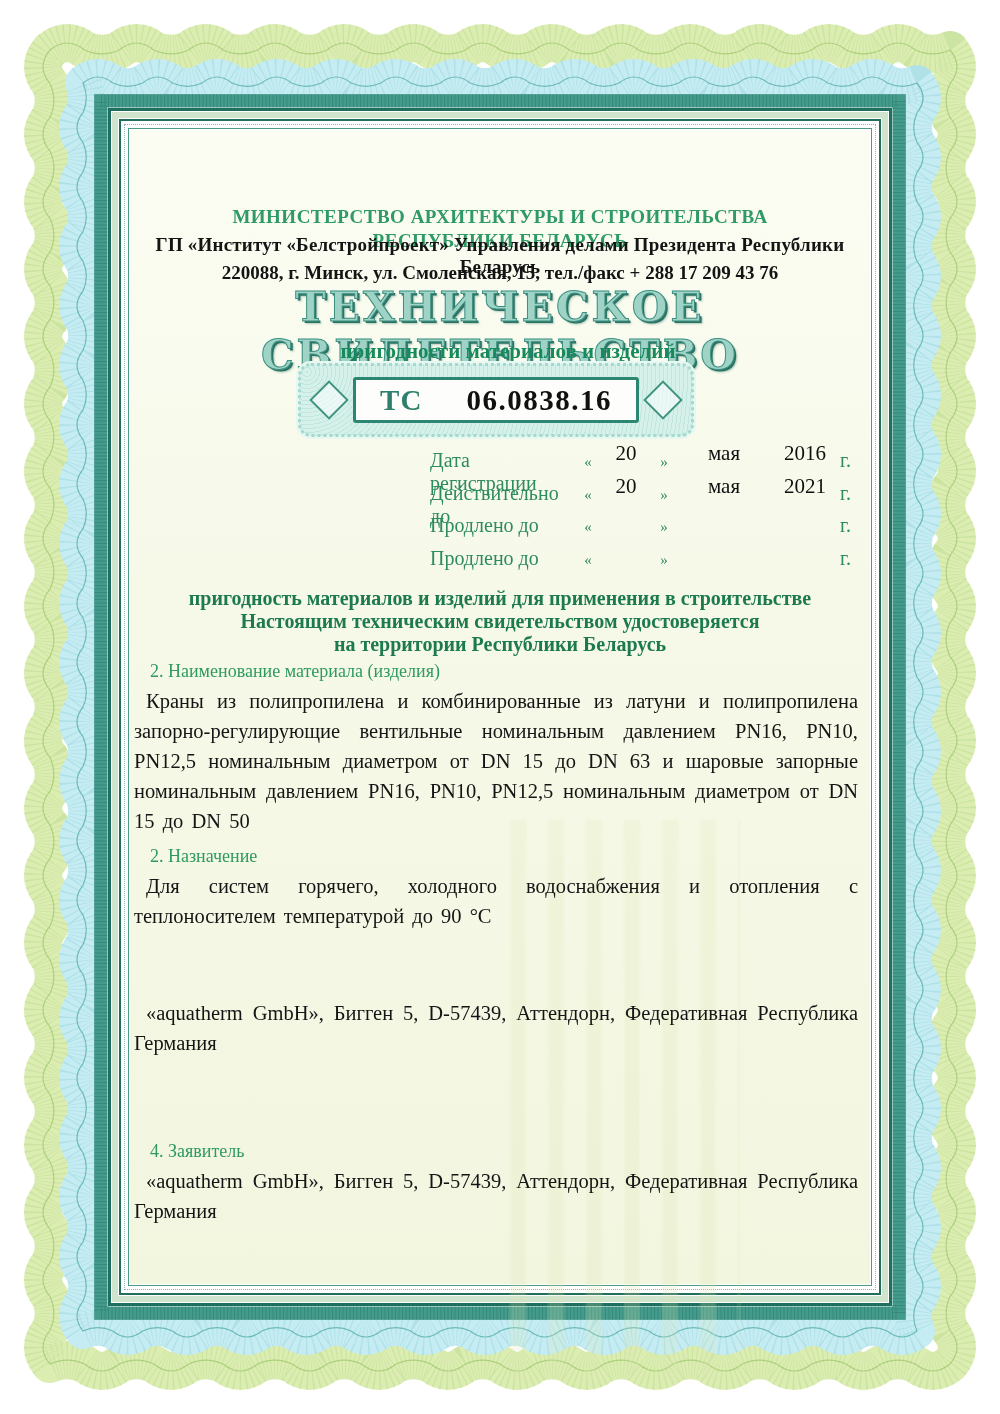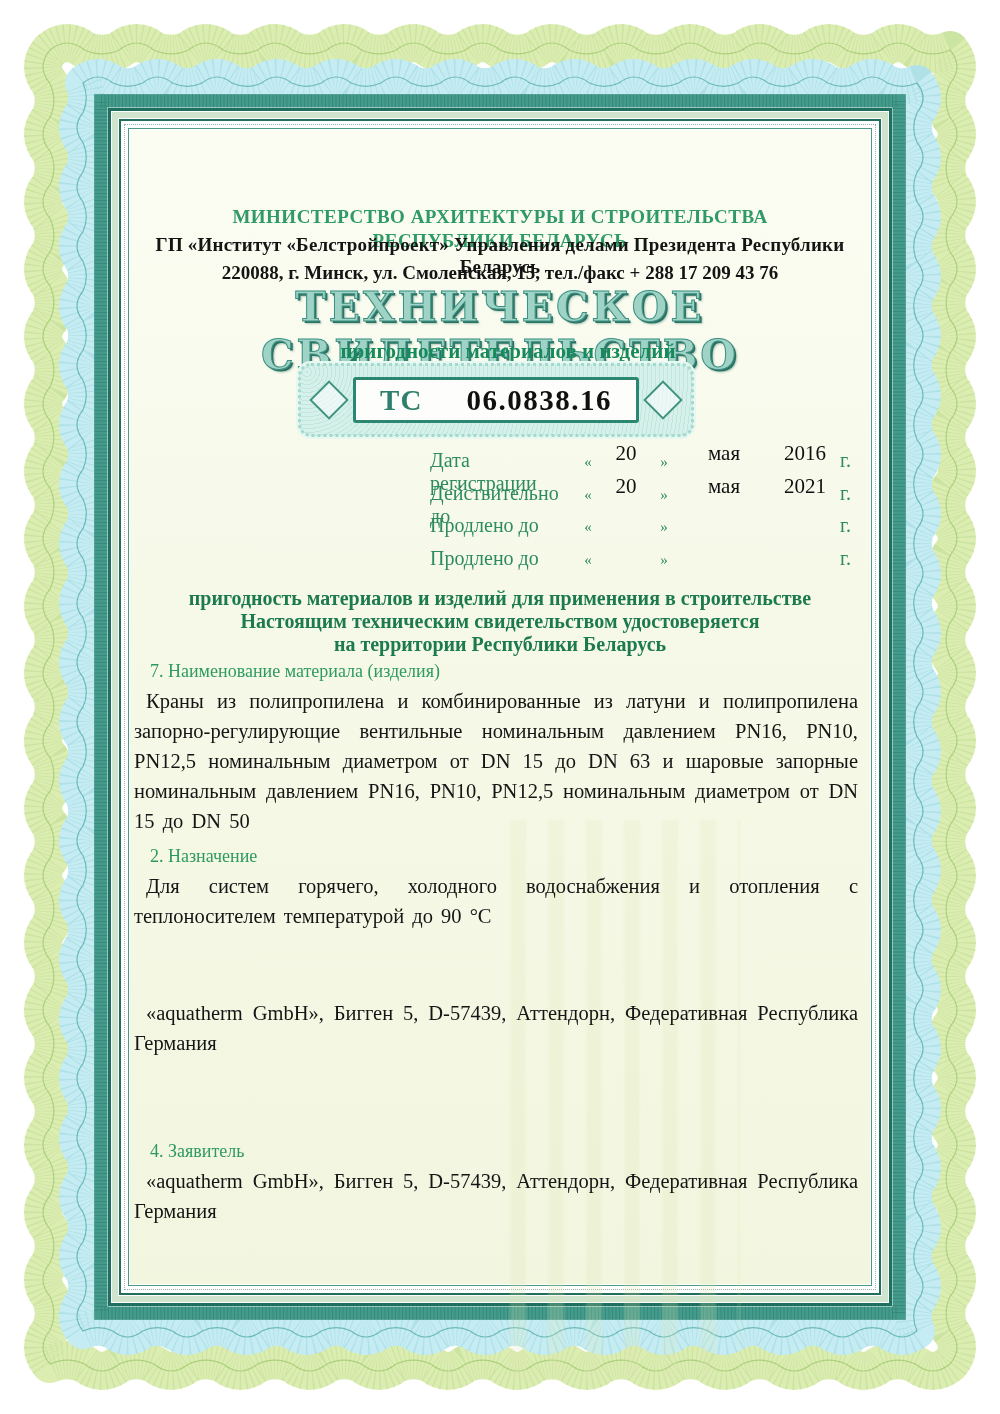--- a/index.html
+++ b/index.html
@@ -132,21 +132,21 @@
       </div>
     </div>
 
     <div class="statement">
       <div>пригодность материалов и изделий для применения в строительстве</div>
       <div>Настоящим техническим свидетельством удостоверяется</div>
       <div>на территории Республики Беларусь</div>
     </div>
 
     <div class="section s1">
-      <div class="sec-label">7. Наименование материала (изделия)</div>
+      <div class="sec-label">2. Наименование материала (изделия)</div>
       <p class="sec-body">Краны из полипропилена и комбинированные из латуни и полипропилена запорно-регулирующие вентильные номинальным давлением PN16, PN10, PN12,5 номинальным диаметром от DN 15 до DN 63 и шаровые запорные номинальным давлением PN16, PN10, PN12,5 номинальным диаметром от DN 15 до DN 50</p>
     </div>
 
     <div class="section s2">
       <div class="sec-label">2. Назначение</div>
       <p class="sec-body">Для систем горячего, холодного водоснабжения и отопления с теплоносителем температурой до 90 °С</p>
     </div>
 
     <div class="section s3">
       <p class="sec-body">«aquatherm GmbH», Бигген 5, D-57439, Аттендорн, Федеративная Республика Германия</p>

